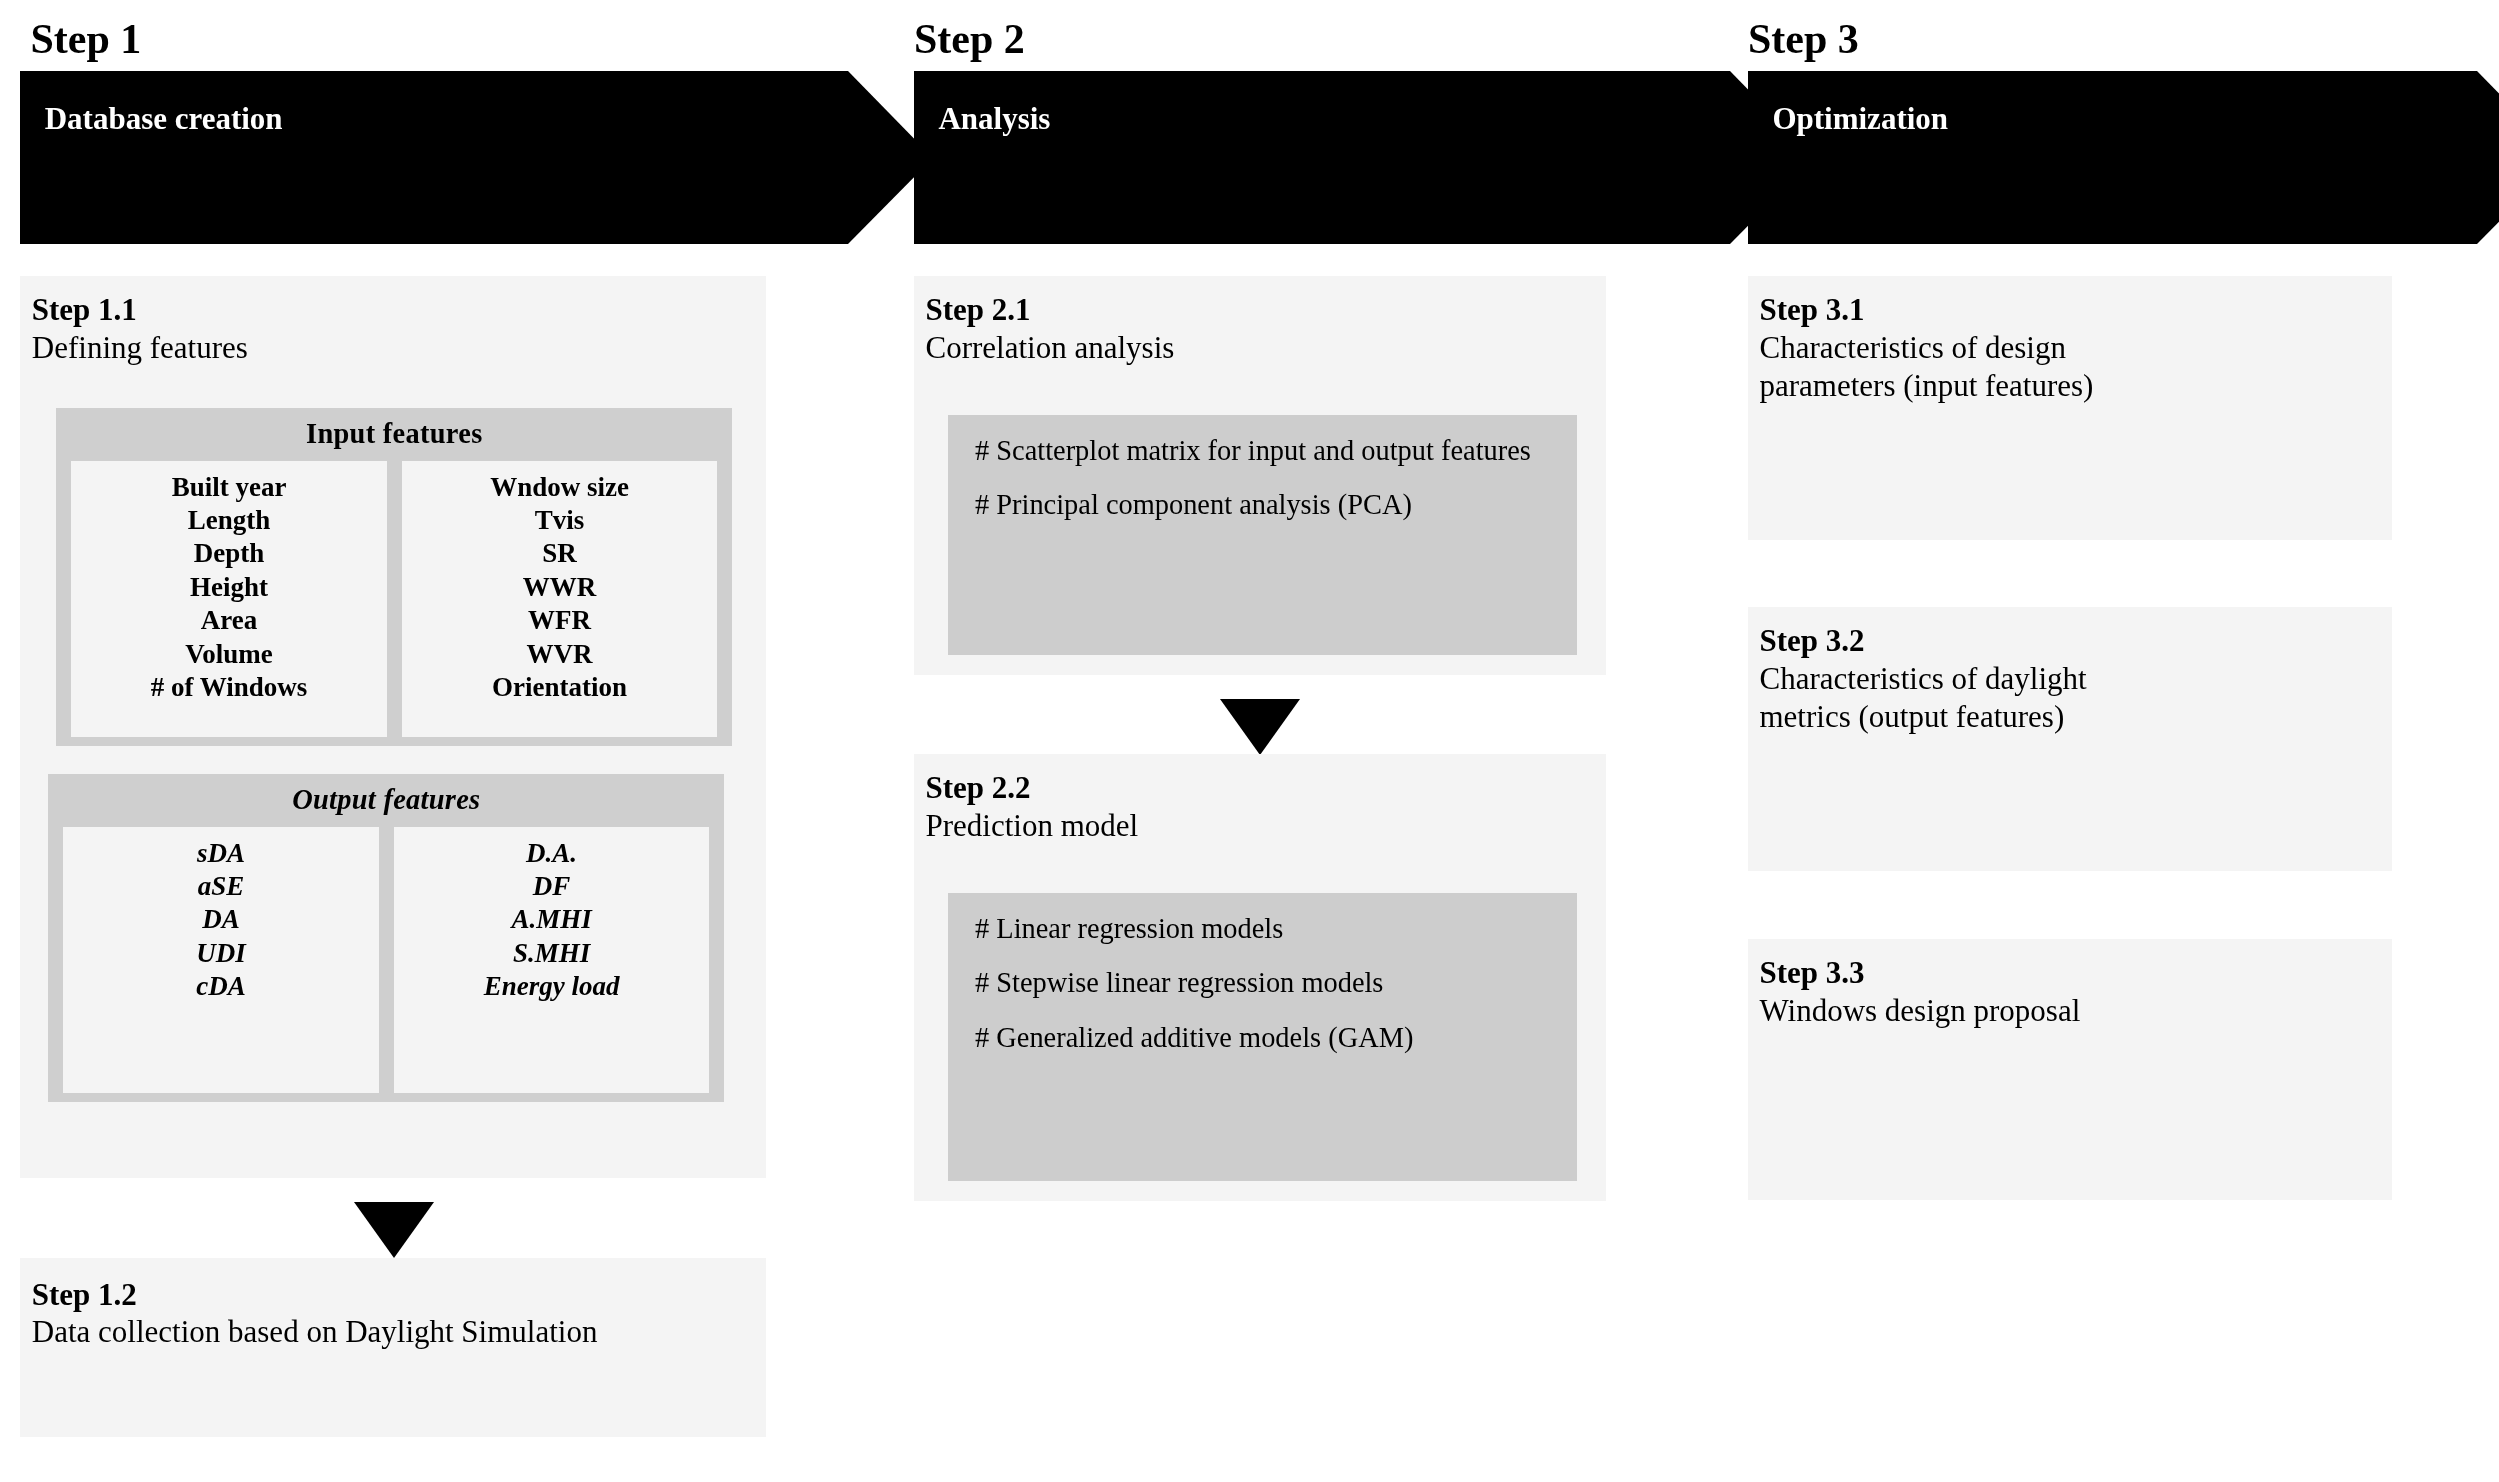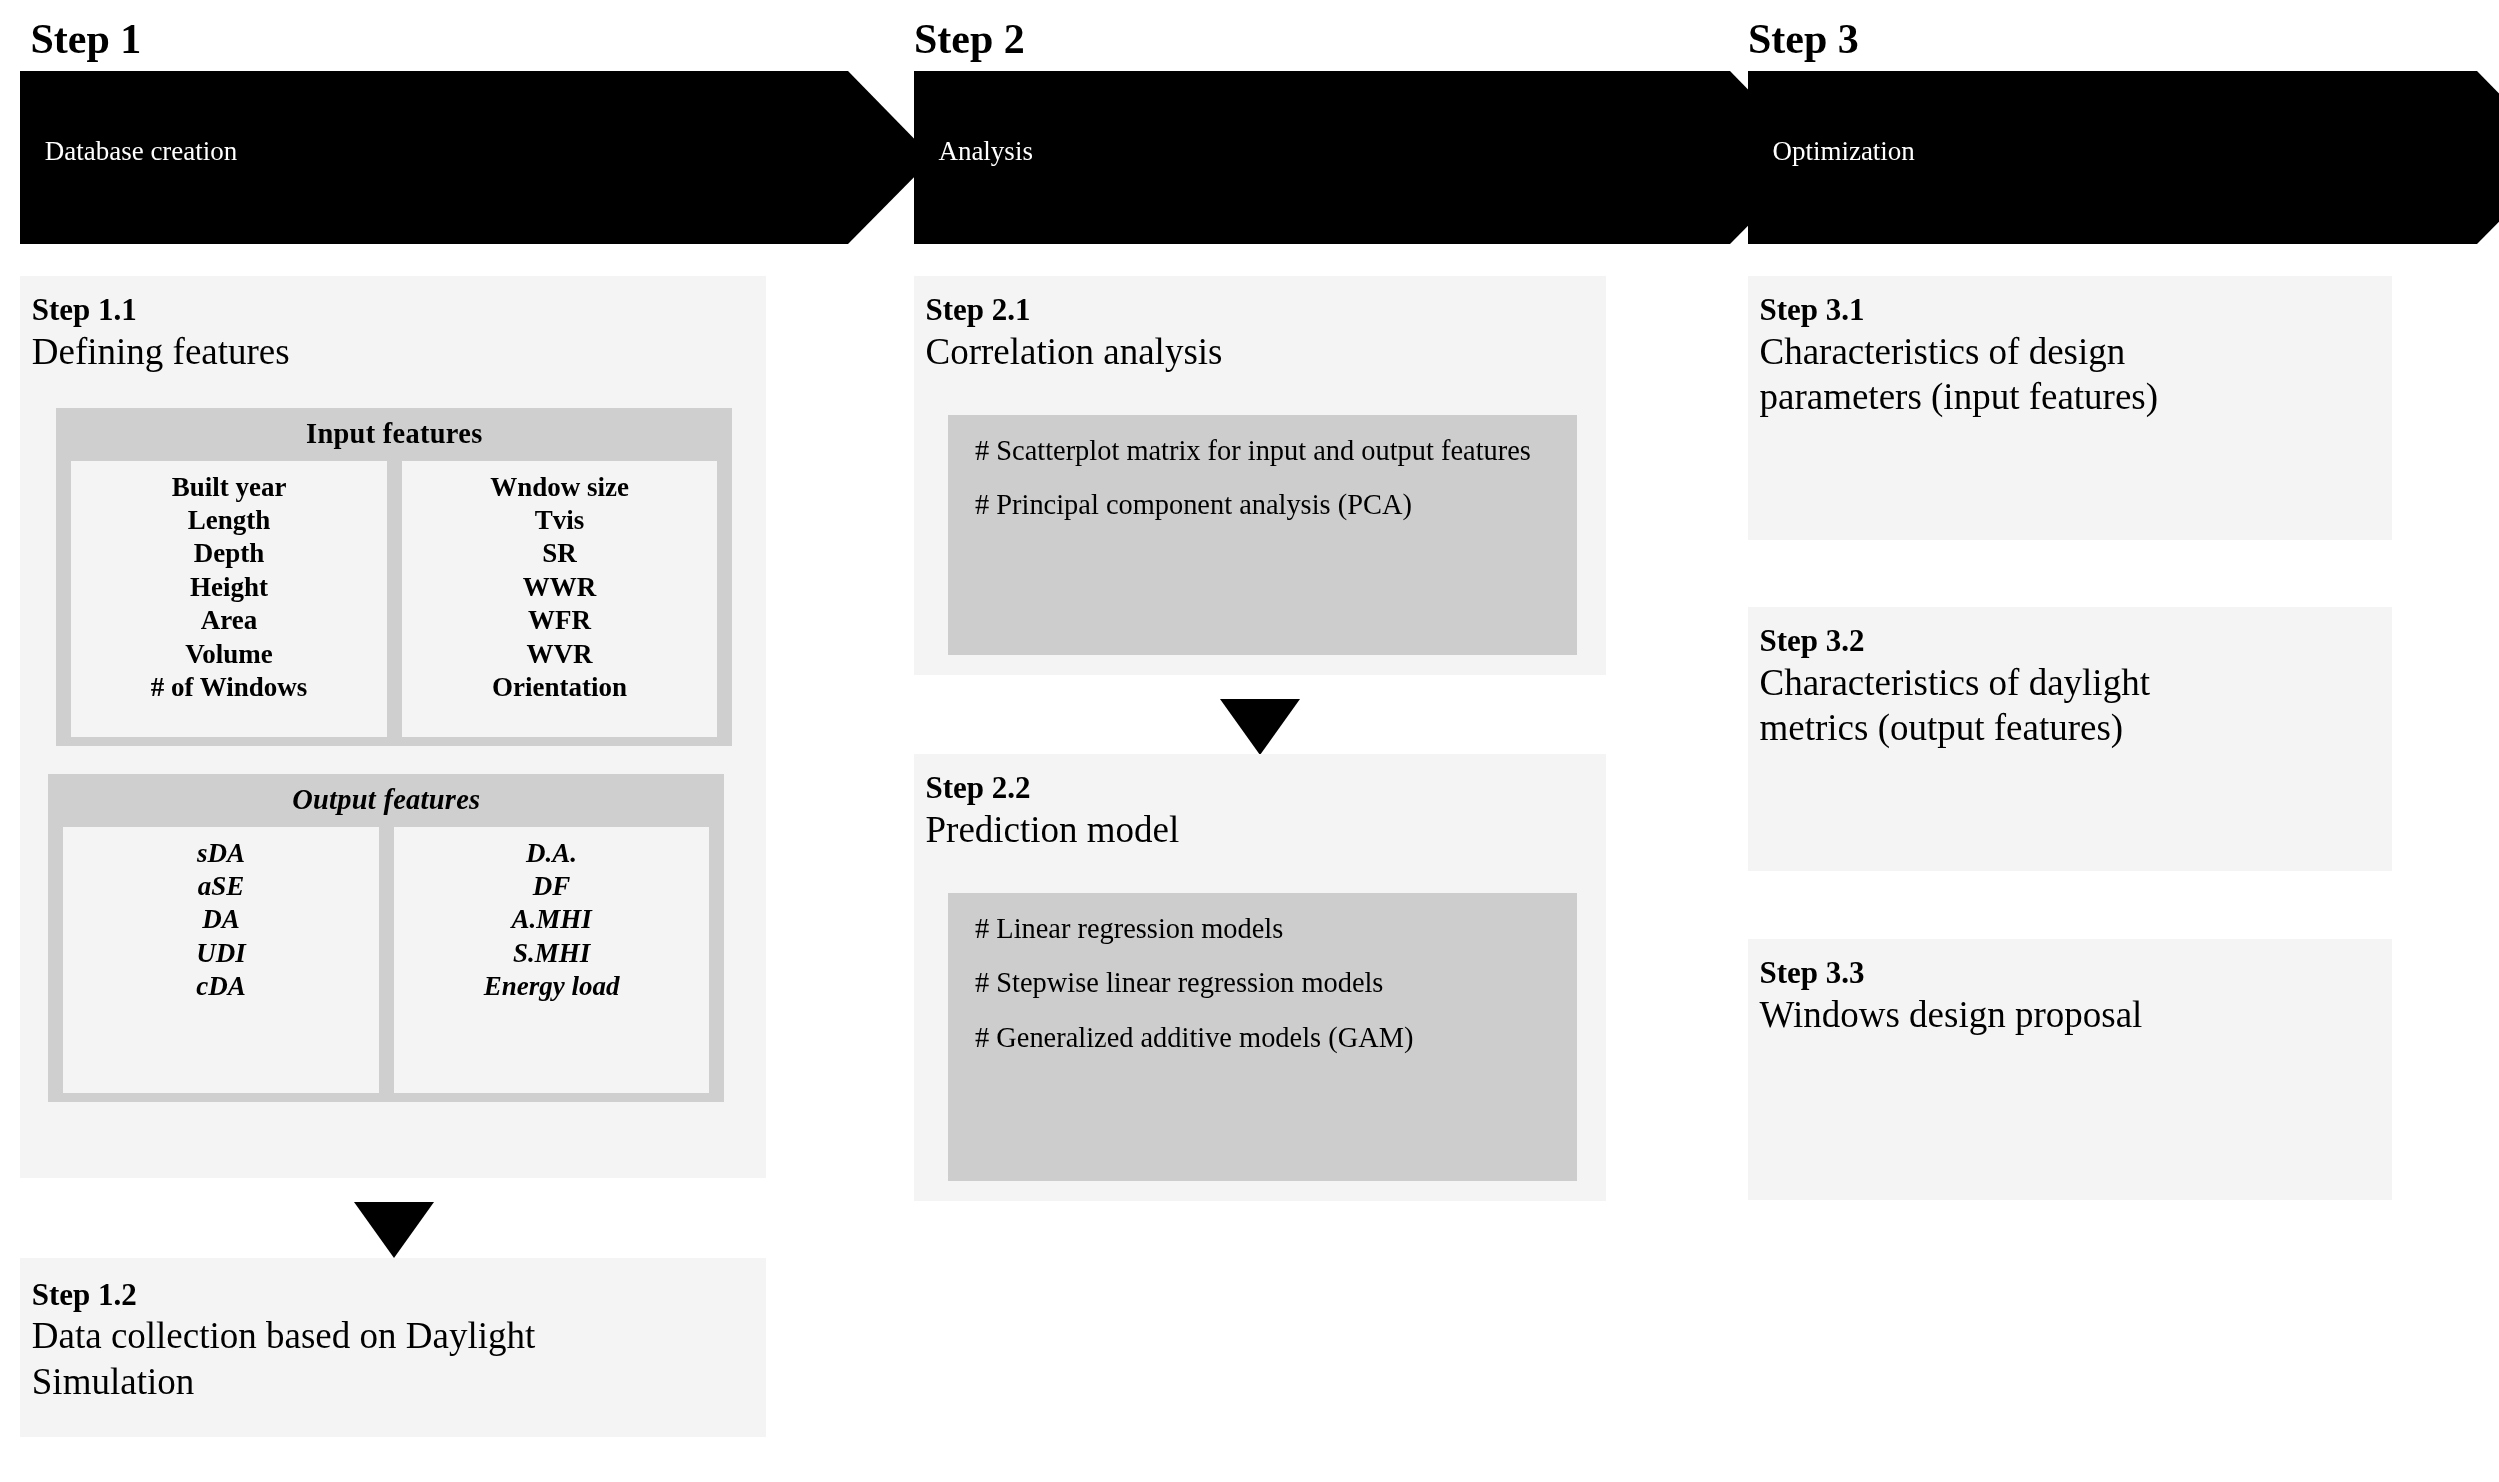--- a/index.html
+++ b/index.html
@@ -48,41 +48,40 @@
   }
   #col-1 .banner { left: 0px;  width: 828px; }
   #col-2 .banner { left: 0px;  width: 816px; }
   #col-3 .banner { left: 0px;  width: 729px; }
 
   .banner-title {
     position: absolute;
     left: 24.4px;
     top: 30px;
     color: #ffffff;
-    font-size: 27px;
-    font-weight: normal;
+    font-size: 31px;
+    font-weight: bold;
     white-space: nowrap;
-    margin-top: 35px;
   }
 
   
   .panel {
     position: absolute;
     background: #f4f4f4;
     box-sizing: border-box;
   }
   .panel-head {
     font-size: 31px;
     font-weight: bold;
     color: #000;
     line-height: 1.22;
     padding-left: 11.5px;
   }
   .panel-sub {
-    font-size: 37px;
+    font-size: 31px;
     font-weight: normal;
     color: #000;
     line-height: 1.22;
     padding-left: 11.5px;
   }
 
   
   .group {
     position: absolute;
     background: #cfcfcf;

